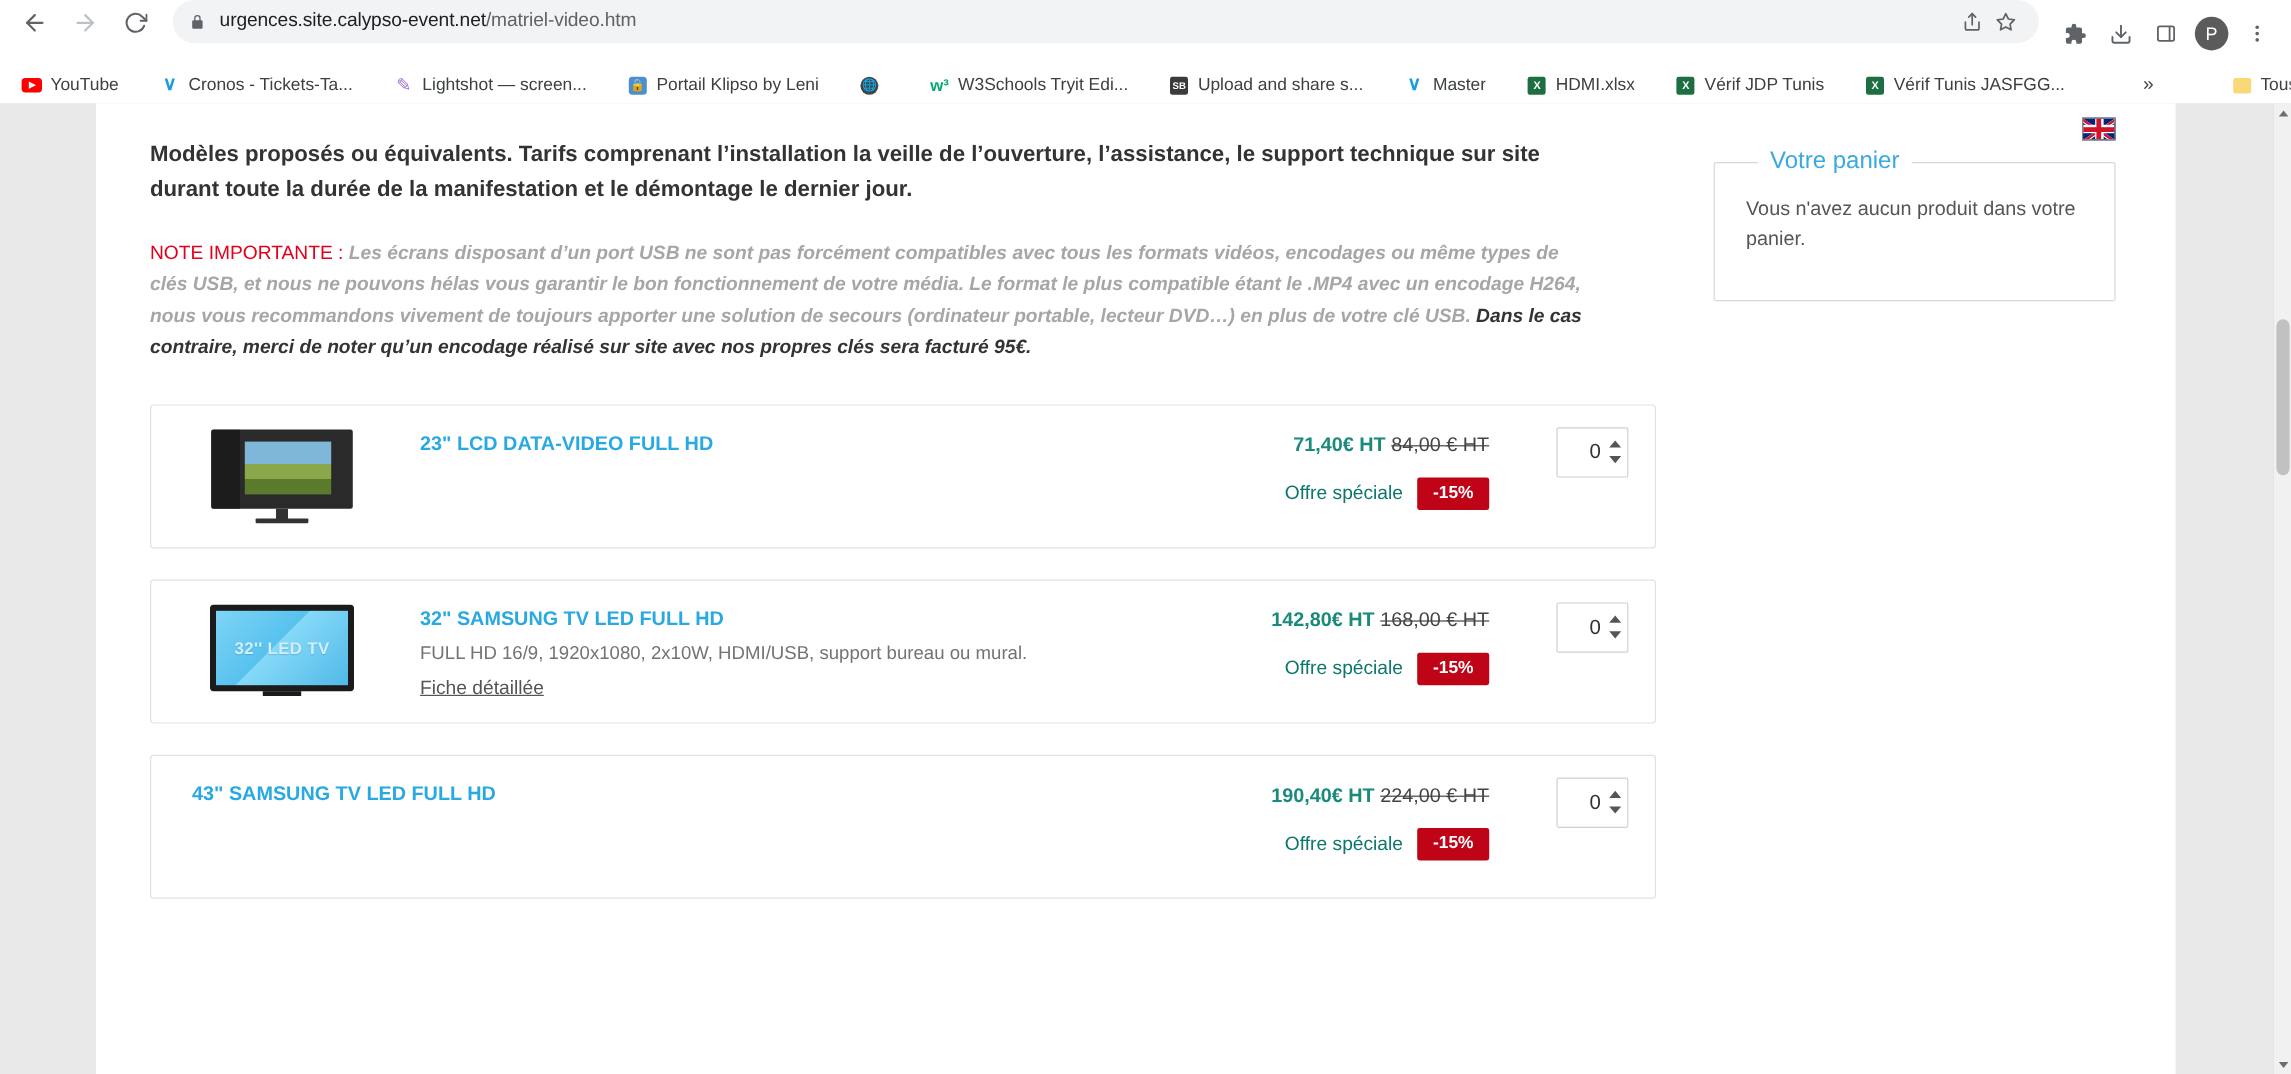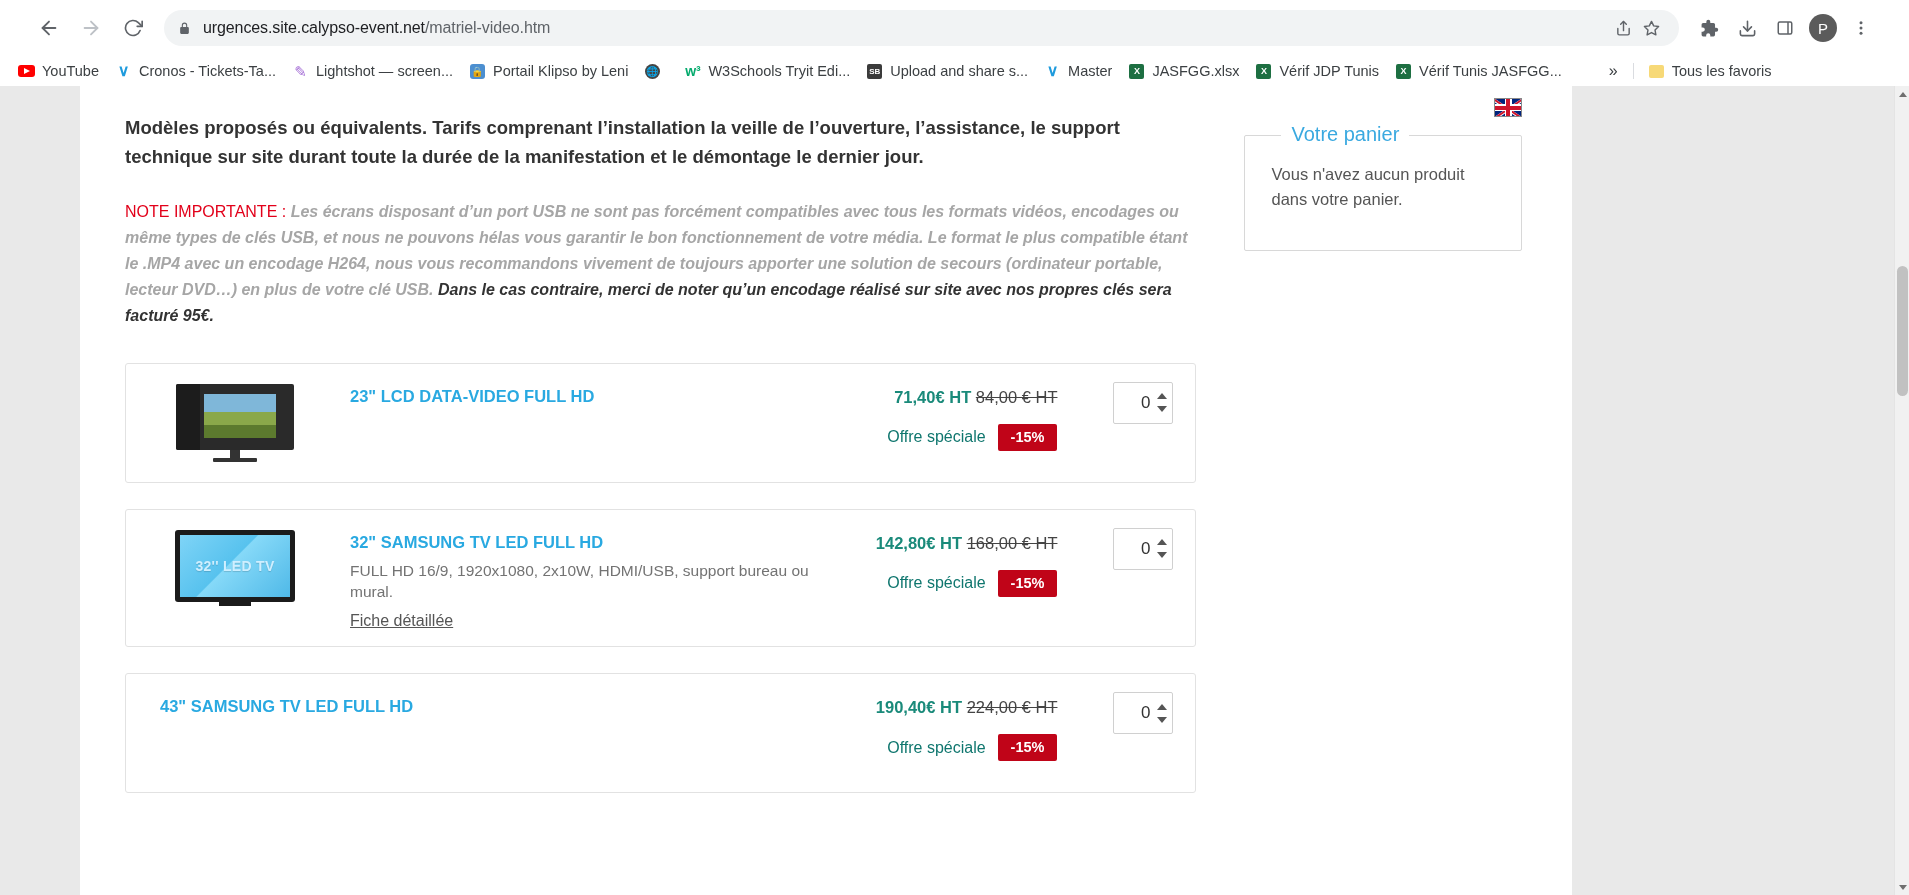--- a/index.html
+++ b/index.html
@@ -9,22 +9,21 @@
     background: #ffffff;
     overflow: hidden;
   }
 
   
   .browser-chrome { background: #ffffff; width: 100%; }
 
   .toolbar {
     height: 56px;
     display: flex;
-    align-items: center;
-    padding: 0 30px;
+    padding: 0 10px;
     gap: 4px;
   }
   .nav-btn {
     width: 38px; height: 38px;
     display: flex; align-items: center; justify-content: center;
     border-radius: 50%;
     flex: 0 0 auto;
     color: #5f6368;
   }
   .nav-btn svg { display: block; }
@@ -71,21 +70,21 @@
   }
 
   
   .bookmarks {
     height: 30px;
     display: flex;
     align-items: center;
     padding: 0 10px;
     font-size: 14.5px;
     color: #3c4043;
-    gap: 0px;
+    gap: 18px;
     position: relative;
   }
   .bm {
     display: flex; align-items: center;
     gap: 7px;
     padding: 4px 8px;
     border-radius: 4px;
     white-space: nowrap;
     max-width: 185px;
   }
@@ -111,21 +110,21 @@
     position: relative;
     width: 1909px;
     height: 809px;
     background: #e9e9e9;
     overflow: hidden;
   }
   .page {
     position: absolute;
     left: 80px;
     top: 0;
-    width: 1492px;
+    width: 1733px;
     height: 809px;
     background: #ffffff;
   }
   .page-inner {
     display: flex;
     padding: 0;
   }
   .col-main { width: 1340px; padding: 0 40px 0 45px; }
   .col-side { width: 393px; padding-right: 0px; }
 
@@ -503,21 +502,21 @@
       <span class="bm-ico">
           <span class="ico-v">∨</span>
         </span>
       <span class="label">Master</span>
     </div>
 
     <div class="bm">
       <span class="bm-ico">
           <span class="ico-xl">X</span>
         </span>
-      <span class="label">JASFGG.xlsx</span>
+      <span class="label">HDMI.xlsx</span>
     </div>
 
     <div class="bm">
       <span class="bm-ico">
           <span class="ico-xl">X</span>
         </span>
       <span class="label">Vérif JDP Tunis</span>
     </div>
 
     <div class="bm">

